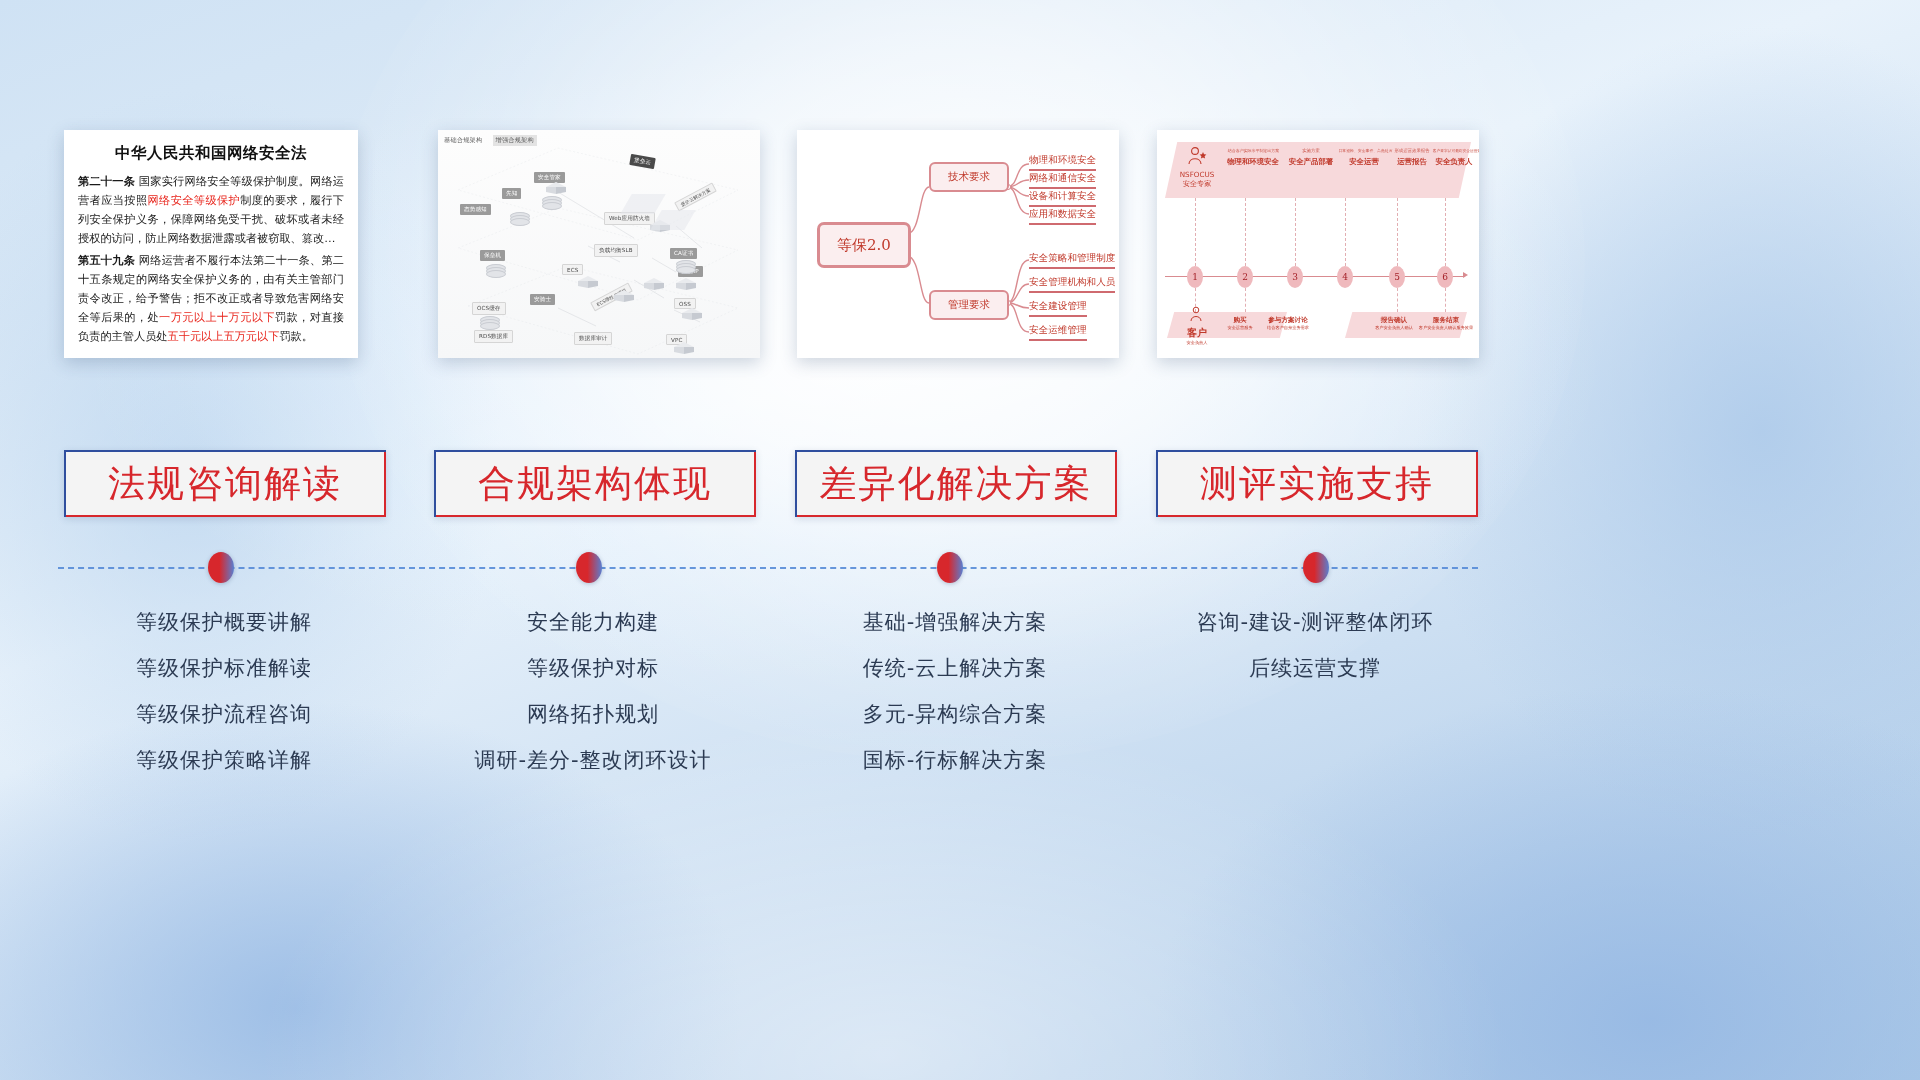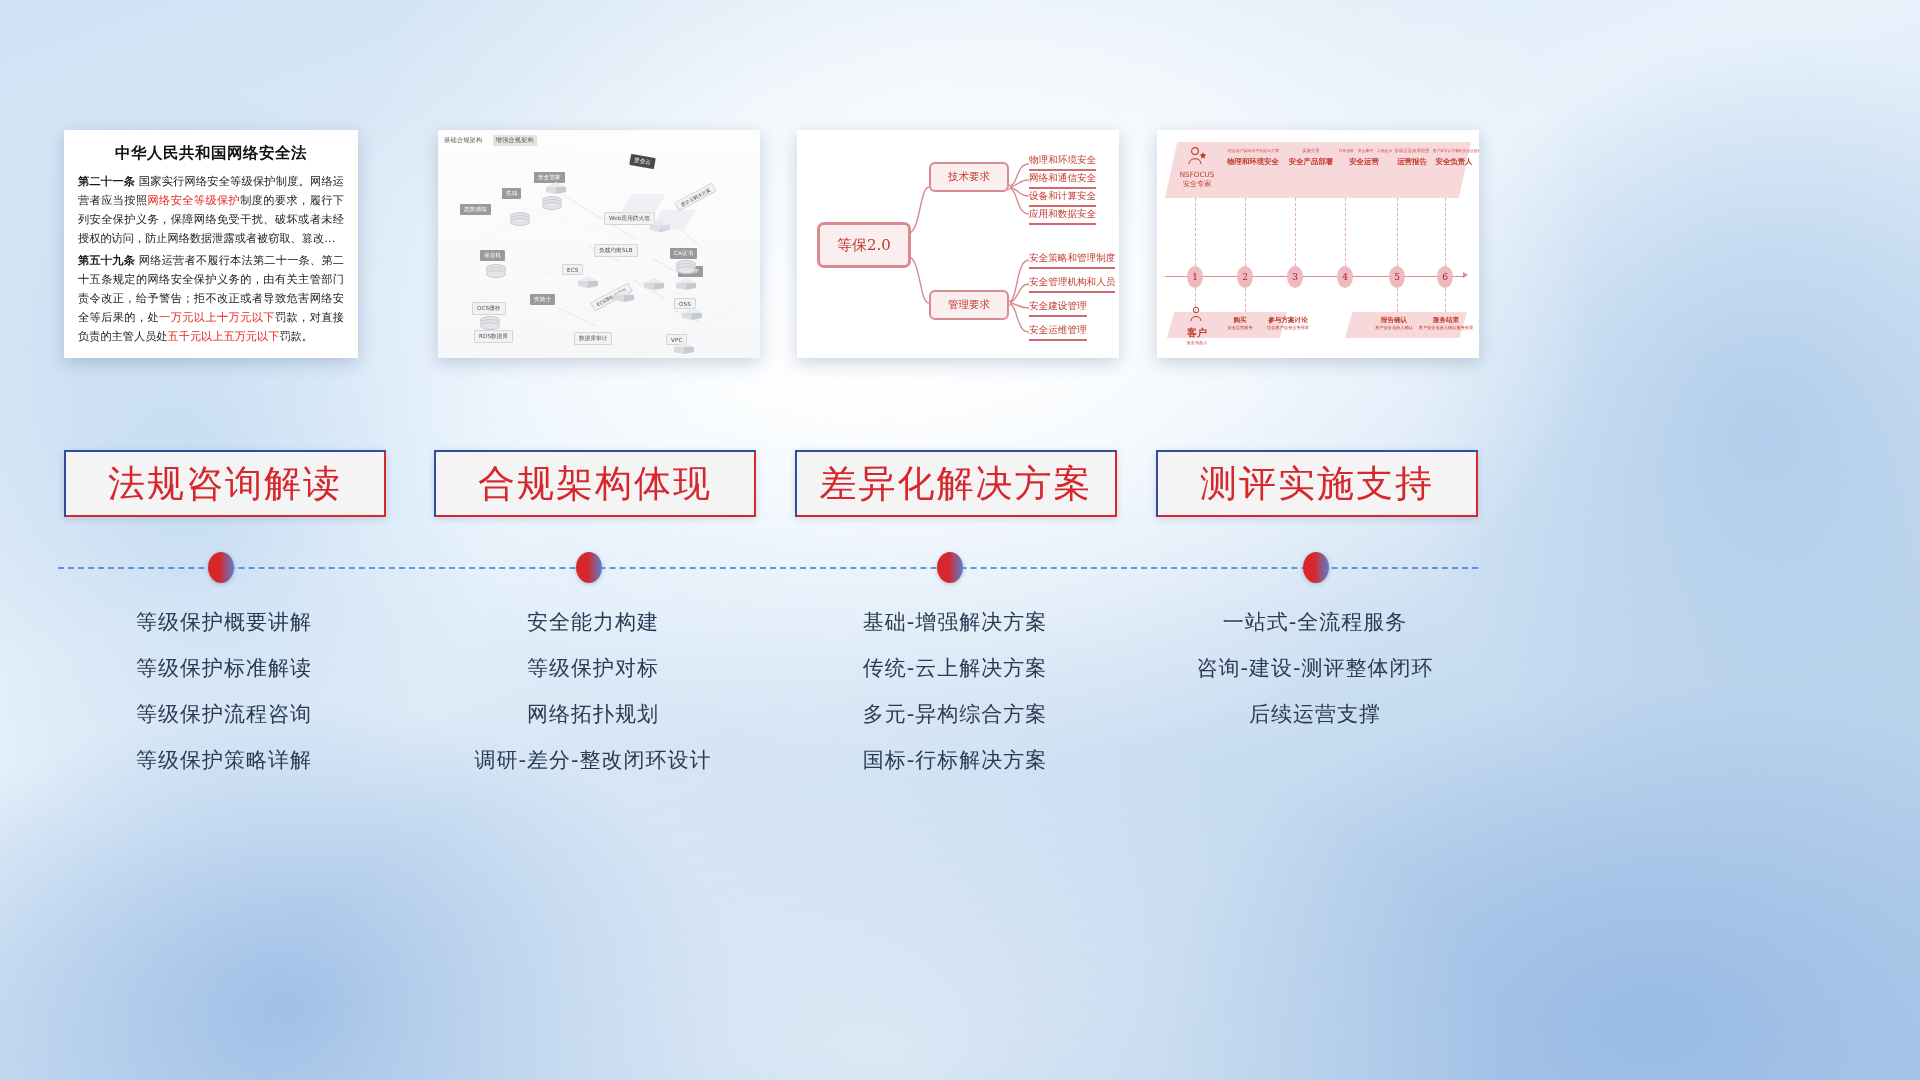--- a/index.html
+++ b/index.html
@@ -432,16 +432,15 @@
   <p>网络拓扑规划</p>
   <p>调研-差分-整改闭环设计</p>
 </div>
 <div class="col k3">
   <p>基础-增强解决方案</p>
   <p>传统-云上解决方案</p>
   <p>多元-异构综合方案</p>
   <p>国标-行标解决方案</p>
 </div>
 <div class="col k4">
-  <p>一站式-全流程服务</p>
   <p>咨询-建设-测评整体闭环</p>
   <p>后续运营支撑</p>
 </div>
 
 </body></html>

